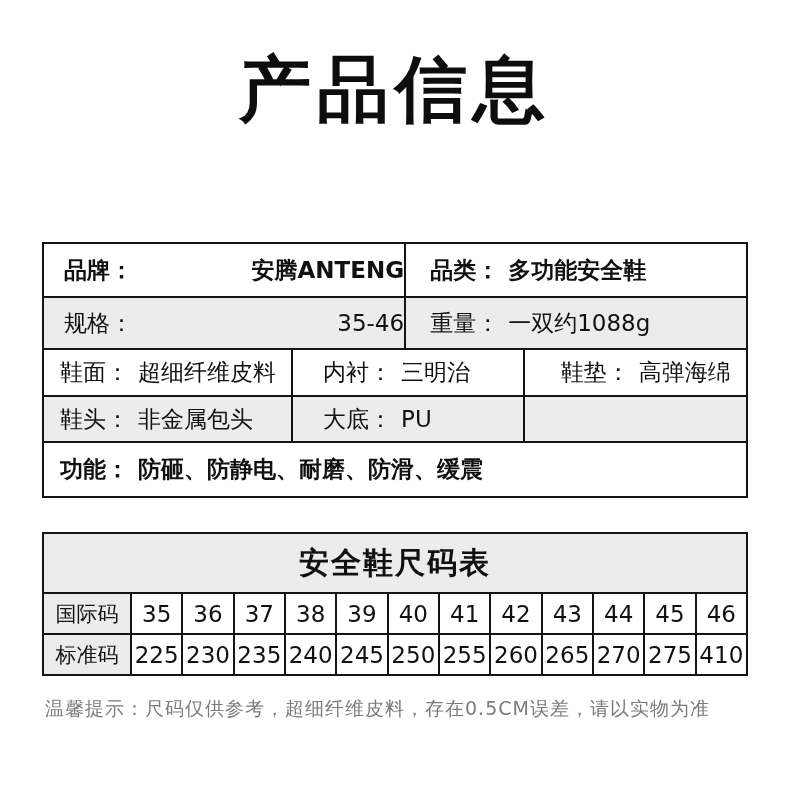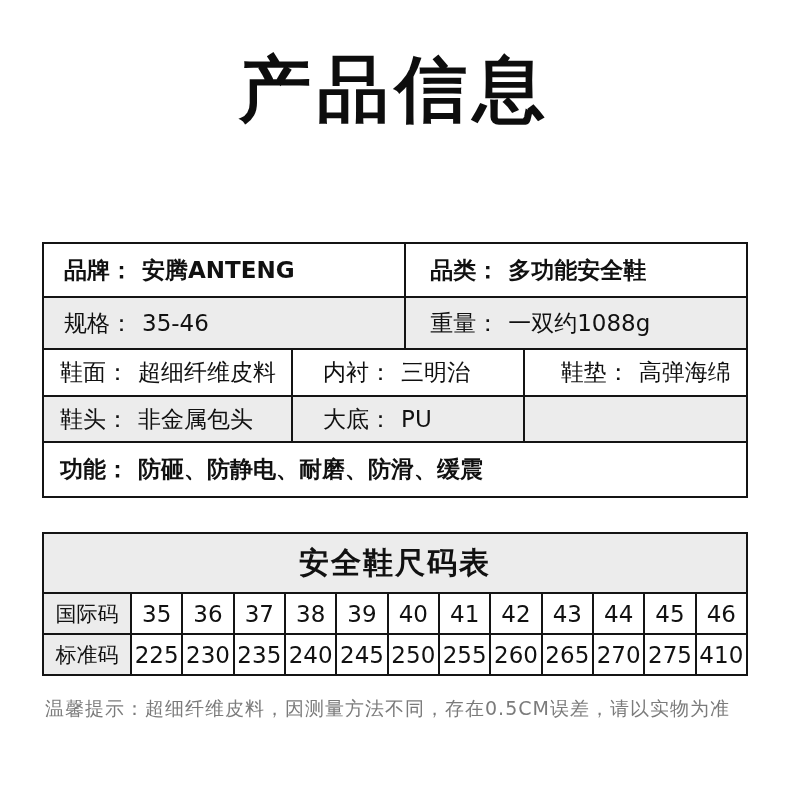--- a/index.html
+++ b/index.html
@@ -41,21 +41,21 @@
   .r5  { height: 55px; font-weight: bold; }
   .cell {
     display: flex;
     align-items: center;
     height: 100%;
     font-size: 23px;
     overflow: hidden;
     white-space: nowrap;
   }
   .cell + .cell { border-left: 2px solid var(--border); }
-  .w-a { width: 51.3%; padding-left: 20px; }
+  .w-a { width: 51.3%; padding-left: 20px; justify-content: space-between; }
   .w-b { width: 48.7%; padding-left: 24px; }
   .w-c { width: 35.2%; padding-left: 16px; }
   .w-d { width: 33.0%; padding-left: 30px; }
   .w-e { width: 31.8%; padding-left: 36px; }
   .w-full { width: 100%; padding-left: 16px; }
   .bold { font-weight: 700; }
   .gray { background: var(--fill); }
   .val { margin-left: 9px; }
 
   
@@ -198,15 +198,15 @@
       <div class="size-cell">250</div>
       <div class="size-cell">255</div>
       <div class="size-cell">260</div>
       <div class="size-cell">265</div>
       <div class="size-cell">270</div>
       <div class="size-cell">275</div>
       <div class="size-cell">410</div>
     </div>
   </div>
 
-  <p class="note">温馨提示：超细纤维皮料，因测量方法不同，存在0.5CM误差，请以实物为准</p>
+  <p class="note">温馨提示：尺码仅供参考，超细纤维皮料，存在0.5CM误差，请以实物为准</p>
 
 </div>
 
 </body></html>

